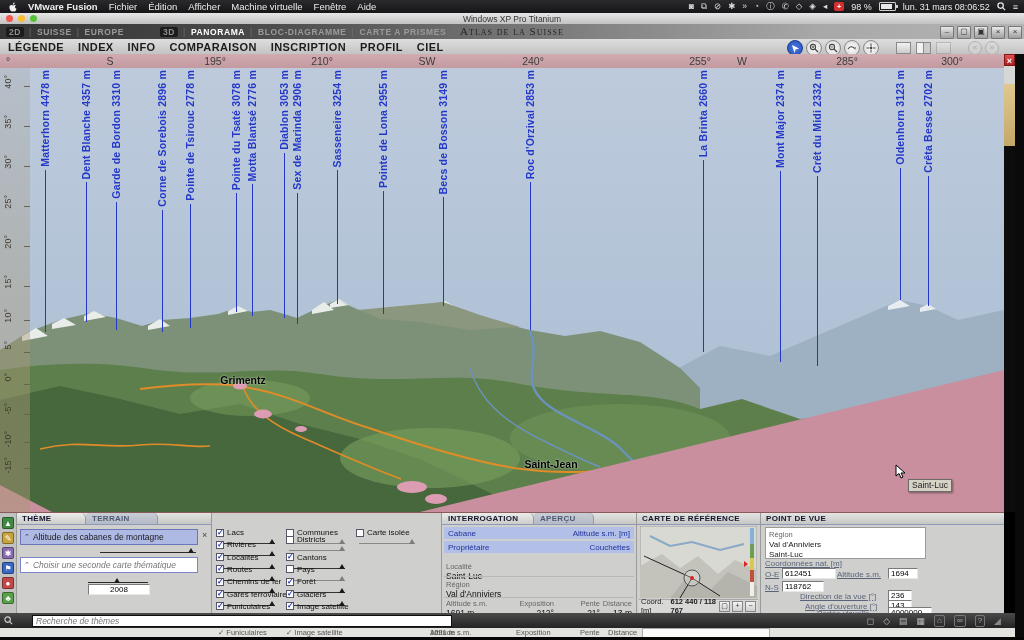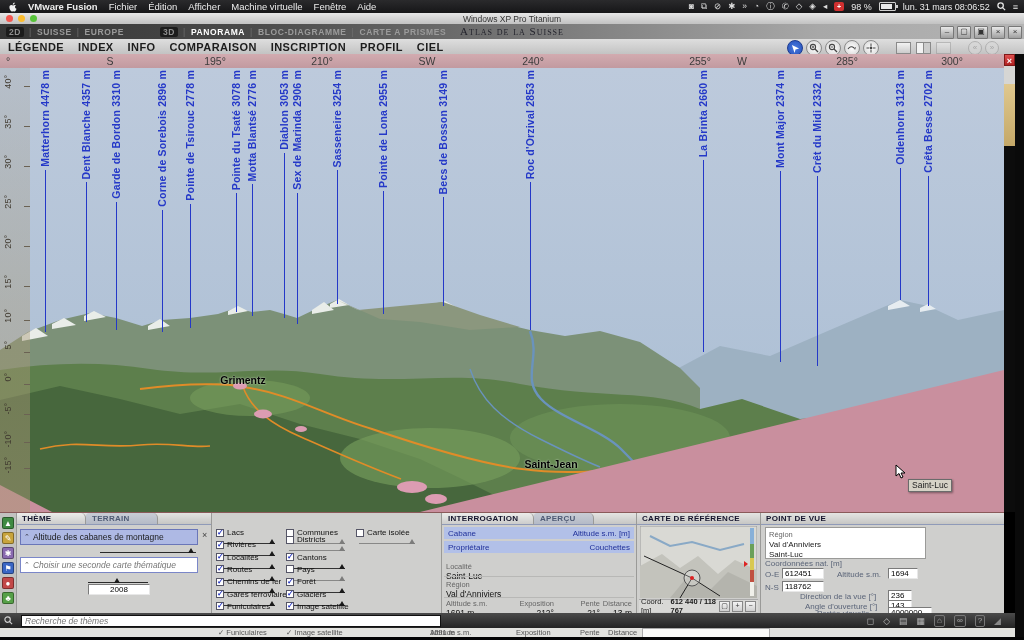--- a/index.html
+++ b/index.html
@@ -122,26 +122,26 @@
   .qvalue{font-size:8.5px;color:#111;}
   .stat{position:absolute;text-align:right;}
   .stat .qlabel{display:block;}
   .stat .qvalue{display:block;}
   
   #refmap-foot{position:absolute;left:2px;bottom:2px;right:2px;height:12px;display:flex;align-items:center;
                gap:3px;font-size:7.5px;background:#d8d8d6;border-top:1px solid #aaa;}
   .mini-btn{width:9px;height:9px;border:1px solid #888;background:linear-gradient(#f4f4f4,#cfcfcf);
             font-size:7px;line-height:8px;text-align:center;color:#333;flex:0 0 auto;}
   
-  .vp-label{position:absolute;font-size:8px;color:#5a6478;}
+  .vp-label{position:absolute;font-size:8px;color:#5a6478;text-decoration:underline;}
   
   #darkbar{left:0;top:613px;width:1015px;height:15px;background:linear-gradient(#4a4a4a,#242424);
            display:flex;align-items:center;}
   #search-mag{margin-left:4px;flex:0 0 auto;}
-  #theme-search{margin-left:8px;width:415px;height:10px;background:#fff;border:1px solid #111;
+  #theme-search{margin-left:19px;width:415px;height:10px;background:#fff;border:1px solid #111;
                 font-size:8px;line-height:10px;padding-left:3px;}
   #darkbar-icons{margin-left:auto;display:flex;align-items:center;gap:9px;padding-right:14px;color:#b8b8b8;font-size:9px;}
   .db-boxed{border:1px solid #777;padding:0 2px;border-radius:2px;font-size:8px;line-height:10px;color:#aaa;}
   #grip{color:#888;font-size:9px;}
   
   #ghost{left:0;top:628px;width:1015px;height:9px;background:#e3e3df;overflow:hidden;}
   .ghost-frag{position:absolute;top:0px;font-size:7.5px;color:#555;white-space:nowrap;}
   #bottom-edge{left:0;top:637px;width:1024px;height:3px;background:#050505;}
   svg{display:block;}
 </style>
@@ -685,21 +685,21 @@
 
     <div class="panel" style="left:761px;width:243px;border-right:none;">
       <div class="phead">POINT DE VUE</div>
       <div class="abs" style="left:4px;top:14px;width:153px;height:28px;background:#fff;border:1px solid #9a9a98;padding:1px 3px;">
         <span class="qlabel">Région</span><br>
         <span style="font-size:8px;">Val d'Anniviers</span><br>
         <span style="font-size:8px;">Saint-Luc</span>
       </div>
       <span class="vp-label" style="left:4px;top:46px;">Coordonnées nat. [m]</span>
       <span class="vp-label" style="left:4px;top:57px;">O-E</span>
-      <div class="xp-input" style="left:21px;top:55px;width:42px;">612451</div>
+      <div class="xp-input" style="left:21px;top:55px;width:54px;">612451</div>
       <span class="vp-label" style="left:76px;top:57px;">Altitude s.m.</span>
       <div class="xp-input" style="left:127px;top:55px;width:30px;">1694</div>
       <span class="vp-label" style="left:4px;top:70px;">N-S</span>
       <div class="xp-input" style="left:21px;top:68px;width:42px;">118762</div>
       <span class="vp-label" style="left:39px;top:79px;">Direction de la vue [°]</span>
       <div class="xp-input" style="left:127px;top:77px;width:24px;">236</div>
       <span class="vp-label" style="left:44px;top:89px;">Angle d'ouverture [°]</span>
       <div class="xp-input" style="left:127px;top:87px;width:24px;">143</div>
       <span class="vp-label" style="left:56px;top:96px;">Portée visuelle</span>
       <div class="xp-input" style="left:127px;top:94px;width:44px;">4000000</div>

